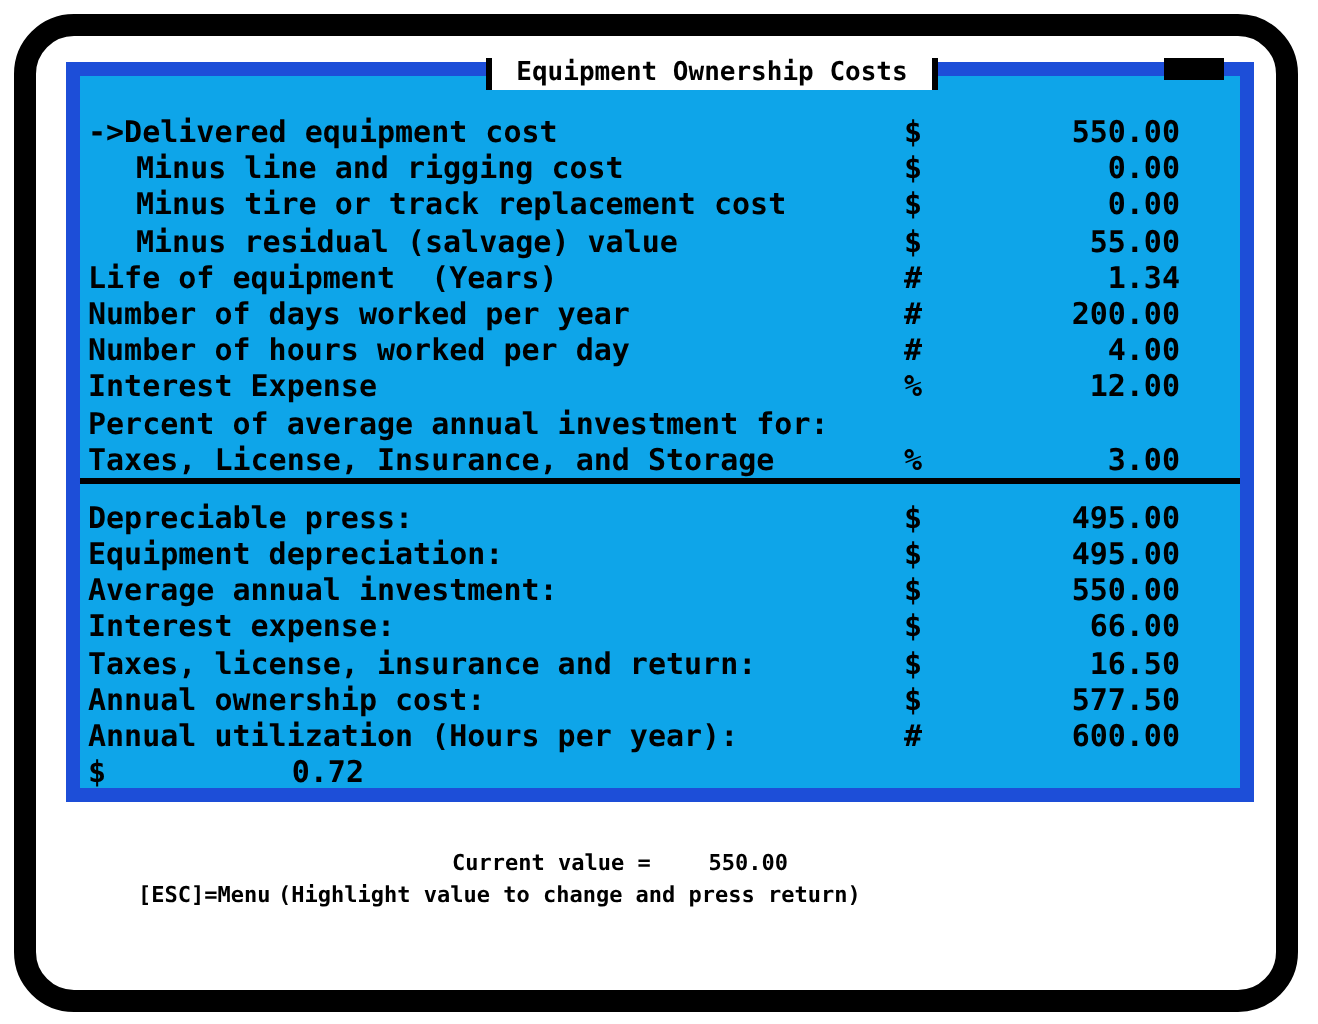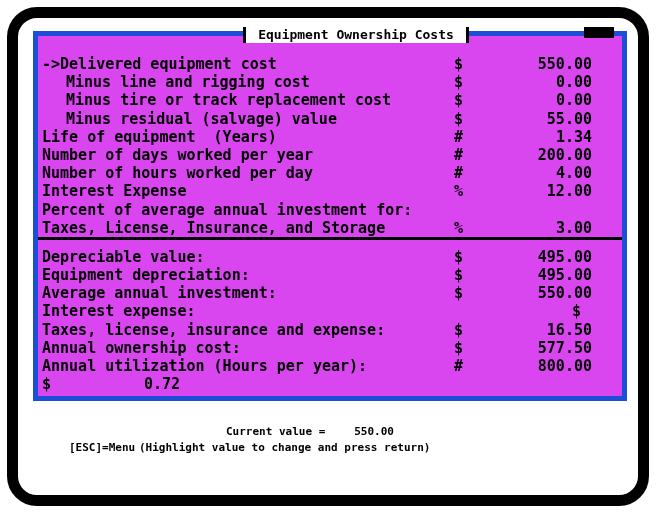--- a/index.html
+++ b/index.html
@@ -19,22 +19,22 @@
     width: 642px; height: 499px;
     border: 11px solid #000;
     border-radius: 30px;
     background: transparent;
   }
   
   .panel {
     position: absolute;
     left: 33px; top: 31px;
     width: 594px; height: 370px;
-    border: 5px solid #1d4ed8;
-    background: #d946ef;
+    border: 7px solid #1d4ed8;
+    background: #0ea5e9;
   }
   
   .title-row {
     position: absolute;
     left: 26px; top: -12px;
     width: 100%;
     height: 22px;
     display: flex;
     justify-content: center;
     align-items: center;
@@ -153,52 +153,53 @@
       <span class="lbl">Taxes, License, Insurance, and Storage</span>
       <span class="unit">%</span>
       <span class="val">3.00</span>
     </div>
   </div>
 
   <div class="divider"></div>
 
   <div class="section-results">
     <div class="row">
-      <span class="lbl">Depreciable value:</span>
+      <span class="lbl">Depreciable press:</span>
       <span class="unit">$</span>
       <span class="val">495.00</span>
     </div>
     <div class="row">
       <span class="lbl">Equipment depreciation:</span>
       <span class="unit">$</span>
       <span class="val">495.00</span>
     </div>
     <div class="row">
       <span class="lbl">Average annual investment:</span>
       <span class="unit">$</span>
       <span class="val">550.00</span>
     </div>
     <div class="row">
       <span class="lbl">Interest expense:</span>
       <span class="unit">$</span>
-    </div>
-    <div class="row">
-      <span class="lbl">Taxes, license, insurance and expense:</span>
+      <span class="val">66.00</span>
+    </div>
+    <div class="row">
+      <span class="lbl">Taxes, license, insurance and return:</span>
       <span class="unit">$</span>
       <span class="val">16.50</span>
     </div>
     <div class="row">
       <span class="lbl">Annual ownership cost:</span>
       <span class="unit">$</span>
       <span class="val">577.50</span>
     </div>
     <div class="row">
       <span class="lbl">Annual utilization (Hours per year):</span>
       <span class="unit">#</span>
-      <span class="val">800.00</span>
+      <span class="val">600.00</span>
     </div>
     <div class="row">
       <span class="unit">$</span>
       <span class="val">0.72</span>
     </div>
   </div>
 </div>
 
 <div class="status">
   <span class="cur-label">Current value =</span>

